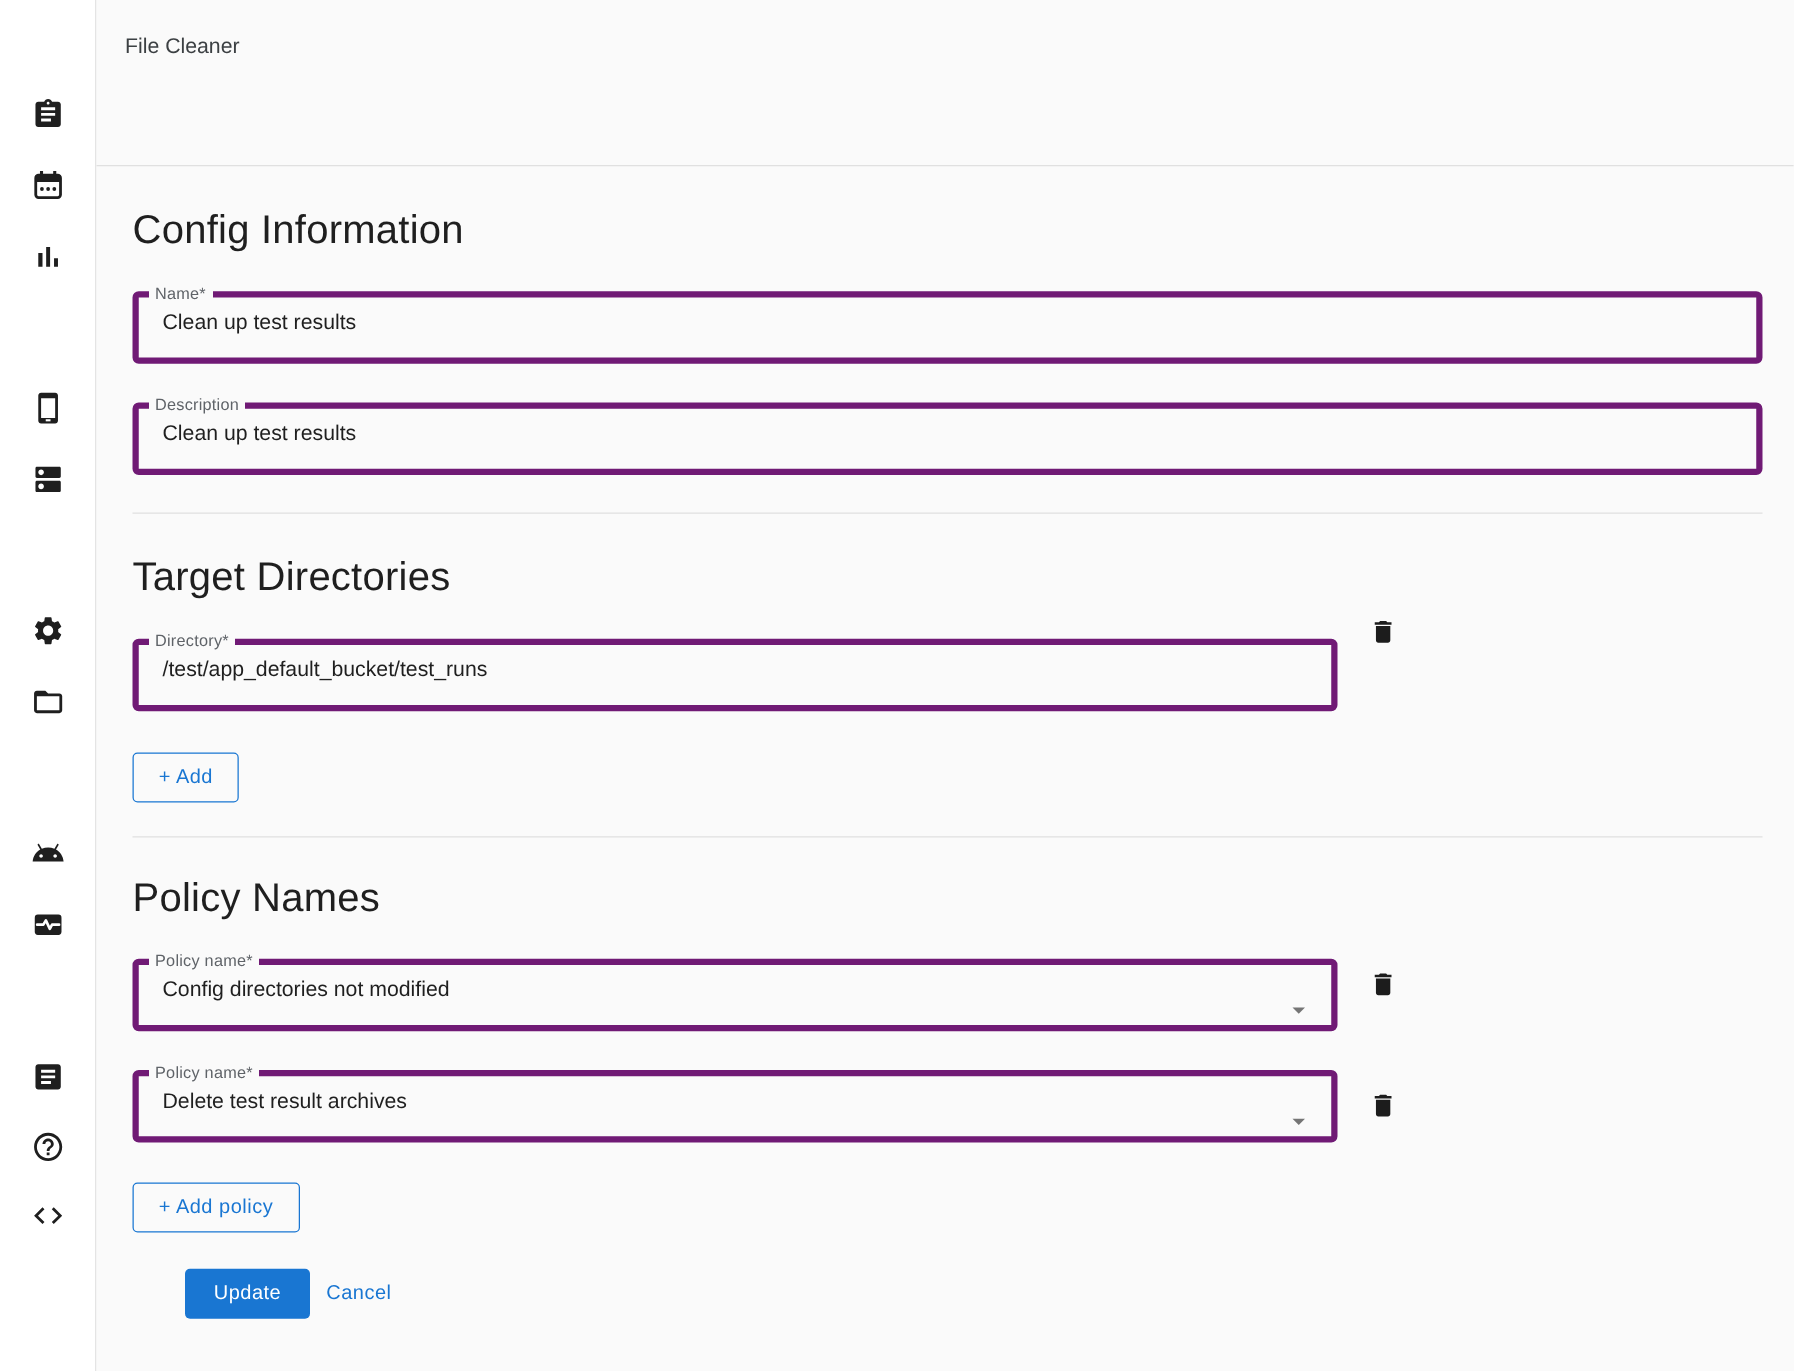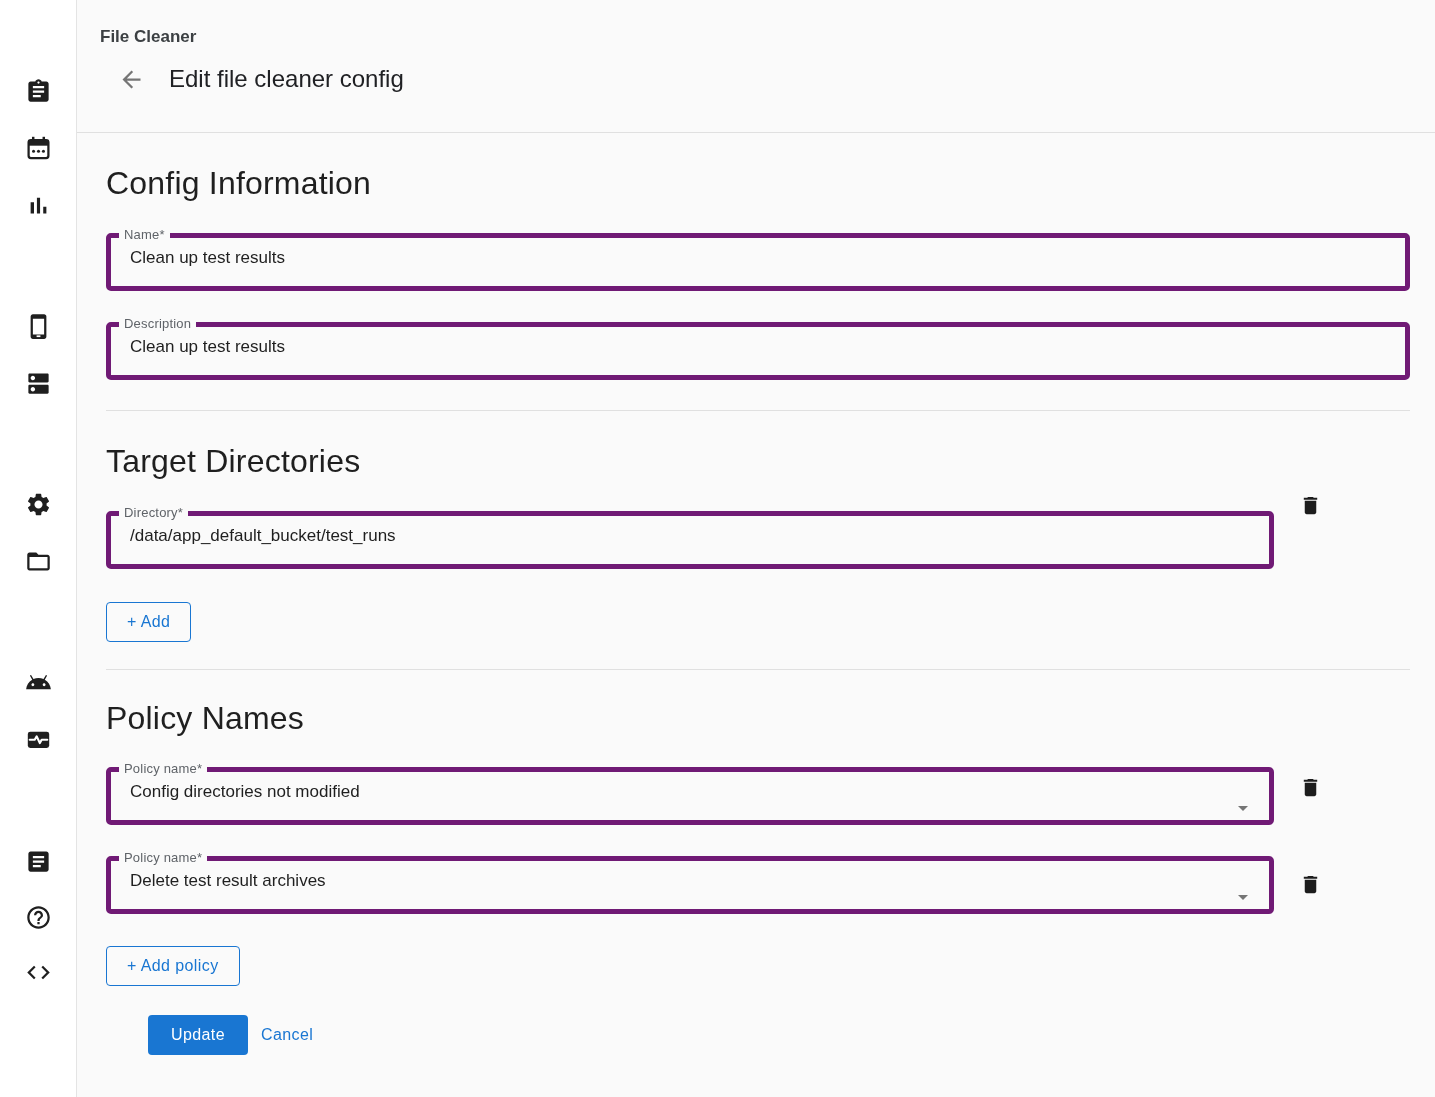--- a/index.html
+++ b/index.html
@@ -22,21 +22,21 @@
     display:flex; align-items:center; justify-content:center;
     cursor:pointer; color:#1f1f1f;
   }
   .nav-item svg { width:27px; height:27px; }
   
   .main { flex:1; display:flex; flex-direction:column; }
   .header {
     height:133px; padding:26px 0 0 23px;
     border-bottom:1px solid #e0e0e0;
   }
-  .app-title { font-size:17px; color:#3c4043; line-height:21px;font-weight:bold; }
+  .app-title { font-size:17px; color:#3c4043; line-height:21px; }
   .title-row { display:flex; align-items:center; margin-top:17px; }
   .back-btn {
     width:30px; height:30px; margin-left:16px; border:none; background:transparent;
     color:#757575; cursor:pointer; display:flex; align-items:center; justify-content:center;
   }
   .back-btn svg { width:27px; height:27px; }
   .page-title { font-size:24px; color:#202124; margin-left:23px; font-weight:400; }
 
   .content { padding:0 25px 0 29px; }
   .section-title { font-size:32px; font-weight:400; color:#1f1f1f; margin-top:32px; letter-spacing:0.2px; }
@@ -44,21 +44,21 @@
   fieldset.mfield {
     border:5px solid #701a75; border-radius:5px;
     height:63px; width:100%; background:transparent;
     margin-top:26px; position:relative;
   }
   fieldset.mfield legend {
     font-size:13px; color:#5f6368; line-height:14px;
     margin-left:8px; padding:0 5px; letter-spacing:0.2px;
   }
   .mfield .value { font-size:17px; color:#1f1f1f; padding:6px 0 0 19px; white-space:nowrap; }
-  .mfield.narrow { width:1168px; }
+  .mfield.narrow { width:964px; }
   .mfield .dd-arrow {
     position:absolute; right:14px; top:20px; width:24px; height:24px; color:#757575;
   }
   .mt-lg { margin-top:35px; }
   .mt-md { margin-top:34px; }
 
   .divider { height:1px; background:#e0e0e0; margin-top:30px; }
 
   .field-row { display:flex; align-items:flex-start; }
   .icon-btn {
@@ -155,28 +155,20 @@
   <div class="nav-item" style="top:954px">
     <svg viewBox="0 0 24 24" fill="currentColor">
         <path d="M9.4 16.6 4.8 12l4.6-4.6L8 6l-6 6 6 6 1.4-1.4zm5.2 0 4.6-4.6-4.6-4.6L16 6l6 6-6 6-1.4-1.4z"></path>
       </svg>
   </div>
 </nav>
 
 <div class="main">
   <header class="header">
     <div class="app-title">File Cleaner</div>
-    <div class="title-row">
-      <button class="back-btn">
-        <svg viewBox="0 0 24 24" fill="currentColor">
-            <path d="M20 11H7.83l5.59-5.59L12 4l-8 8 8 8 1.41-1.41L7.83 13H20v-2z"></path>
-          </svg>
-      </button>
-      <h1 class="page-title">Edit file cleaner config</h1>
-    </div>
   </header>
 
   <div class="content">
 
     <h2 class="section-title">Config Information</h2>
 
     <fieldset class="mfield">
       <legend>Name*</legend>
       <div class="value">Clean up test results</div>
     </fieldset>
@@ -186,21 +178,21 @@
       <div class="value">Clean up test results</div>
     </fieldset>
 
     <div class="divider"></div>
 
     <h2 class="section-title">Target Directories</h2>
 
     <div class="field-row">
       <fieldset class="mfield narrow">
         <legend>Directory*</legend>
-        <div class="value">/data/app_default_bucket/test_runs</div>
+        <div class="value">/test/app_default_bucket/test_runs</div>
       </fieldset>
       <button class="icon-btn">
         <svg viewBox="0 0 24 24" fill="currentColor">
             <path d="M6 19c0 1.1.9 2 2 2h8c1.1 0 2-.9 2-2V7H6v12zM19 4h-3.5l-1-1h-5l-1 1H5v2h14V4z"></path>
           </svg>
       </button>
     </div>
 
     <button class="add-btn">+ Add</button>
 

